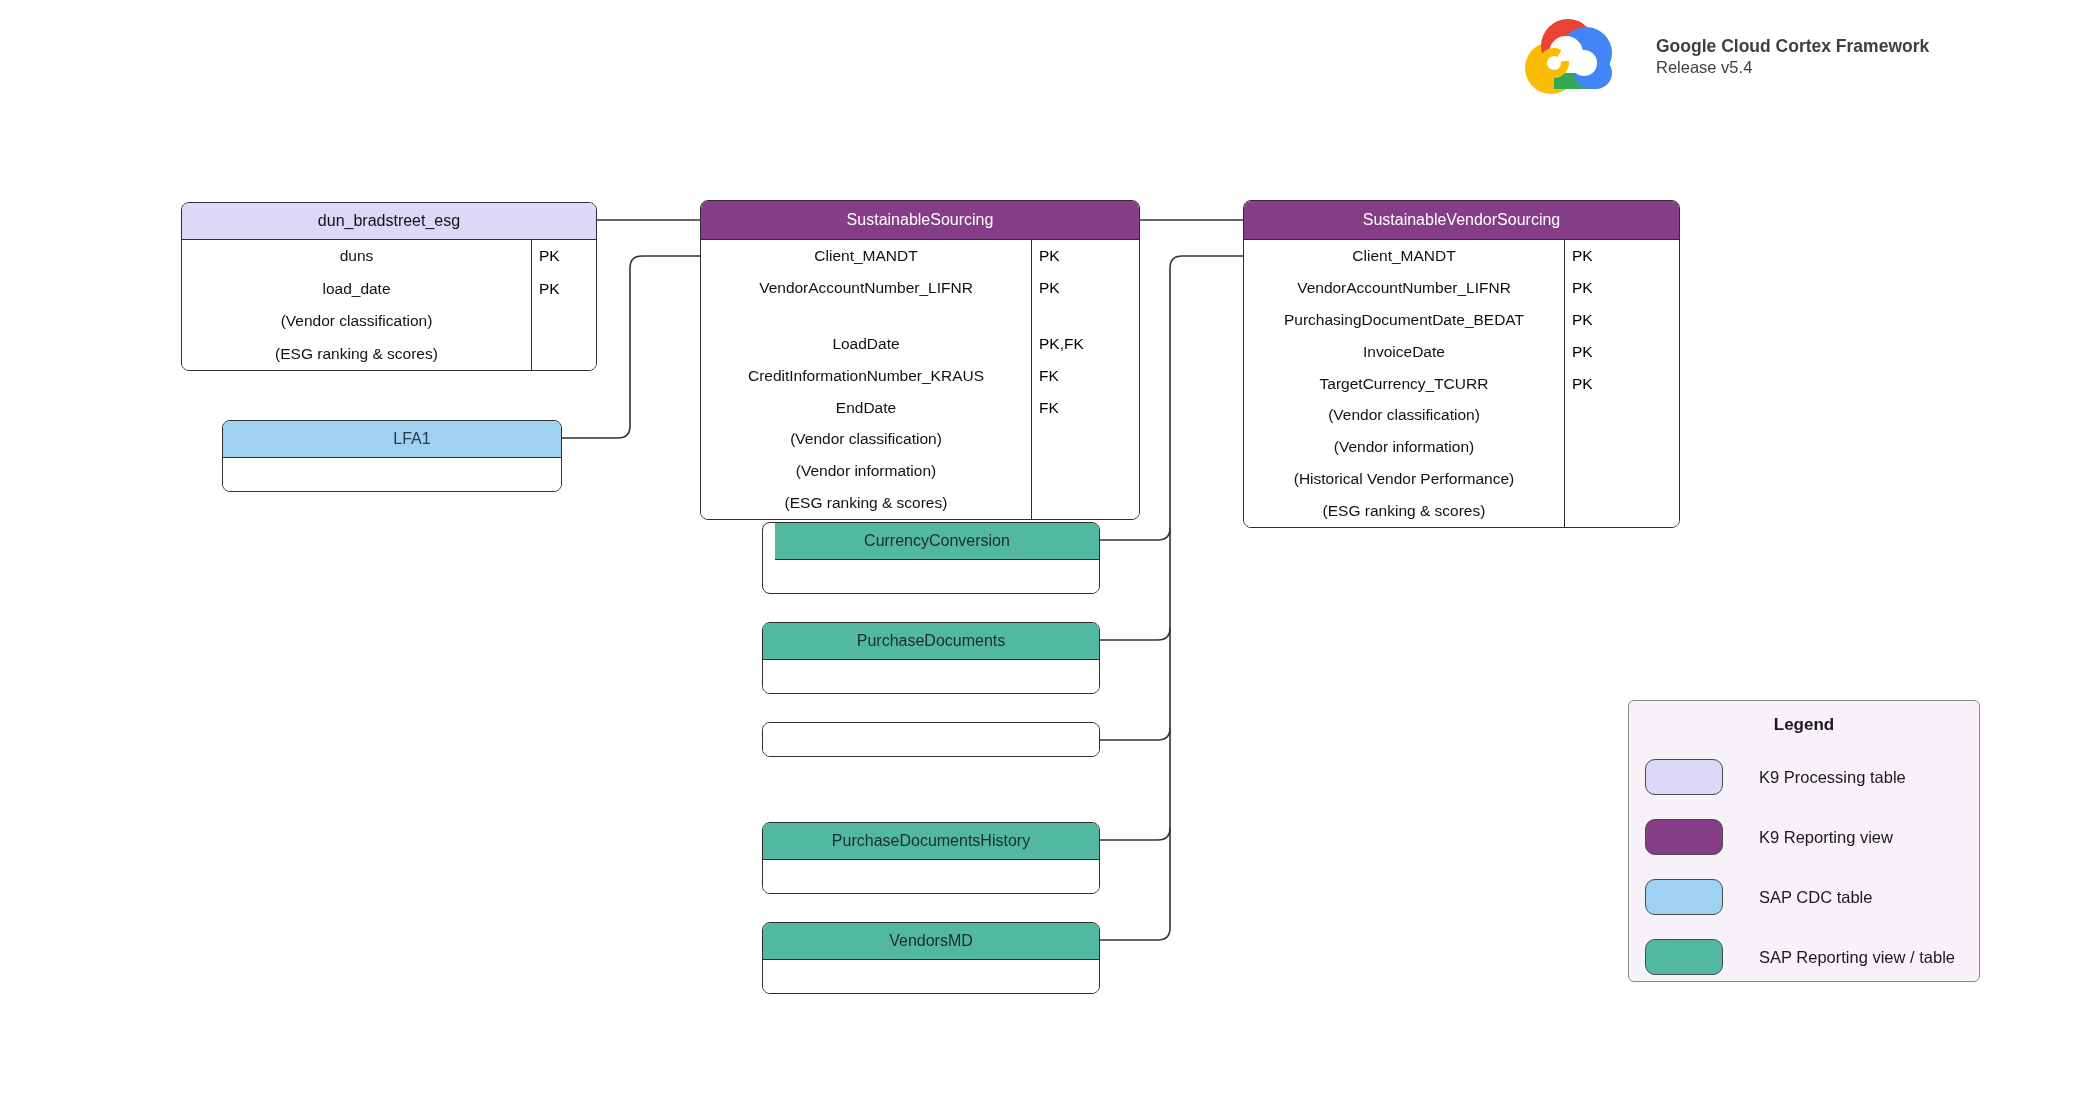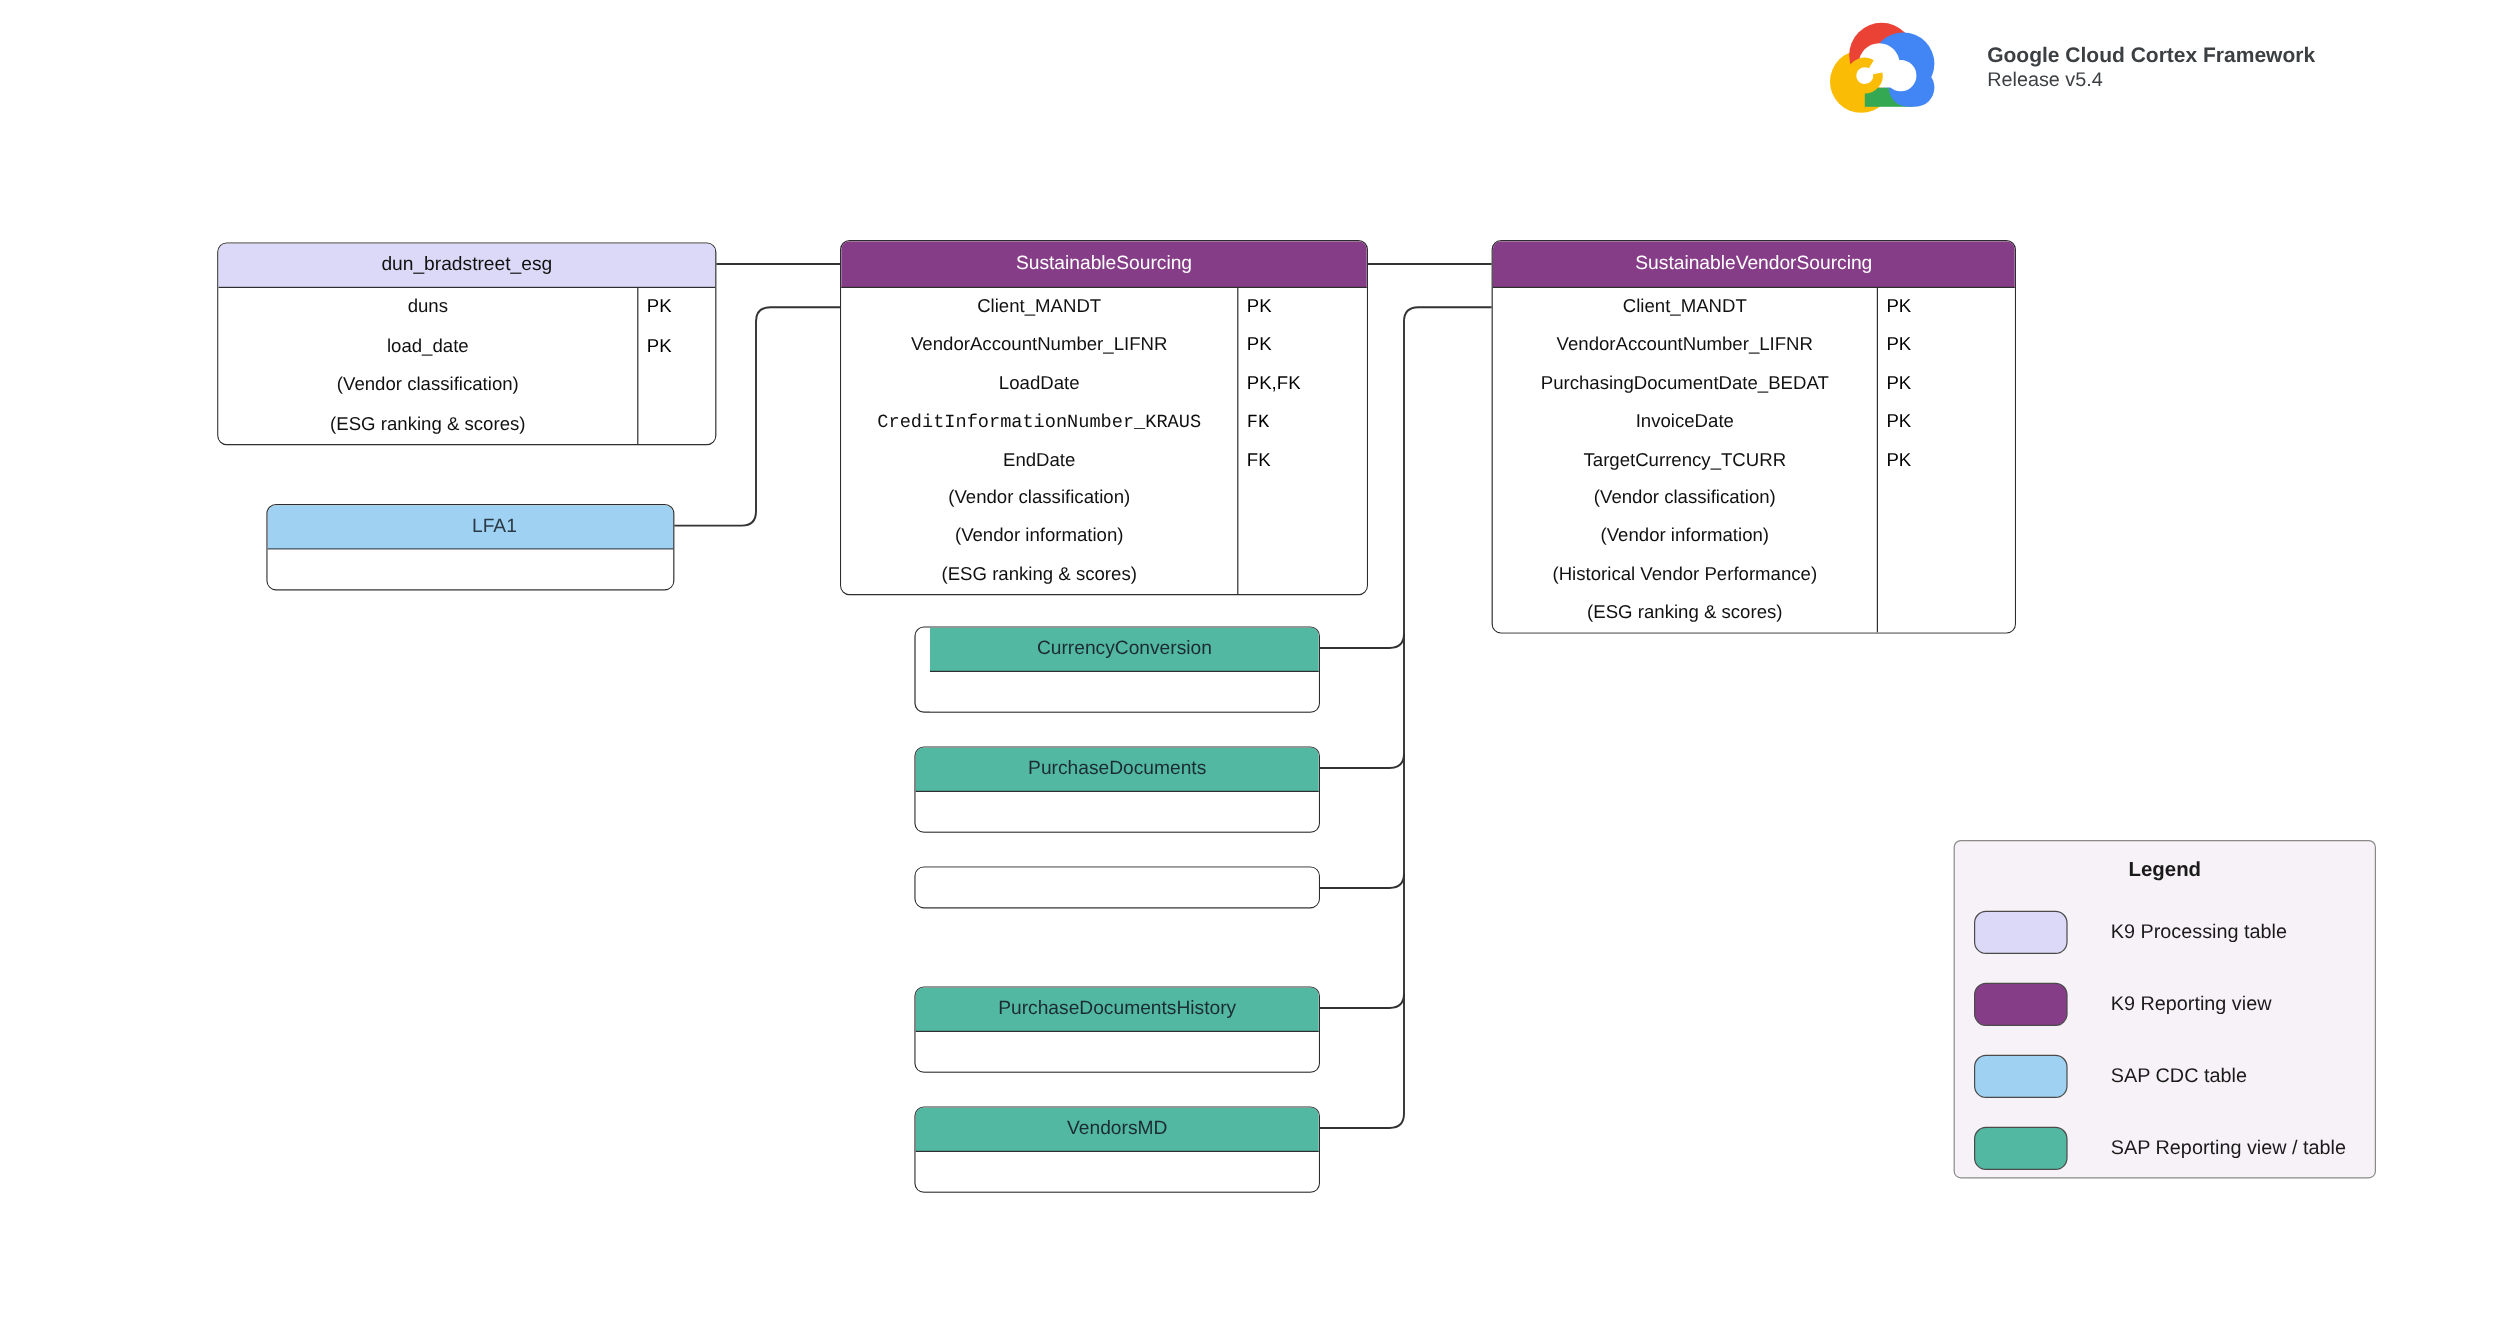--- a/index.html
+++ b/index.html
@@ -119,25 +119,25 @@
     <div class="tbl-body">
       <div class="vdiv"></div>
       <div class="frow" style="height:31.9px;">
         <span class="fname">Client_MANDT</span>
         <span class="fkey">PK</span>
       </div>
       <div class="frow" style="height:31.9px;">
         <span class="fname">VendorAccountNumber_LIFNR</span>
         <span class="fkey">PK</span>
       </div>
-      <div class="frow" style="height:31.9px;">
+      <div class="frow" style="height:31.9px;margin-top:24px;">
         <span class="fname">LoadDate</span>
         <span class="fkey">PK,FK</span>
       </div>
-      <div class="frow" style="height:31.9px;font-family:Liberation Mono, monospace;">
+      <div class="frow" style="height:31.9px;">
         <span class="fname">CreditInformationNumber_KRAUS</span>
         <span class="fkey">FK</span>
       </div>
       <div class="frow" style="height:31.9px;">
         <span class="fname">EndDate</span>
         <span class="fkey">FK</span>
       </div>
       <div class="frow" style="height:31.9px;">
         <span class="fname">(Vendor classification)</span>
         <span class="fkey"></span>

